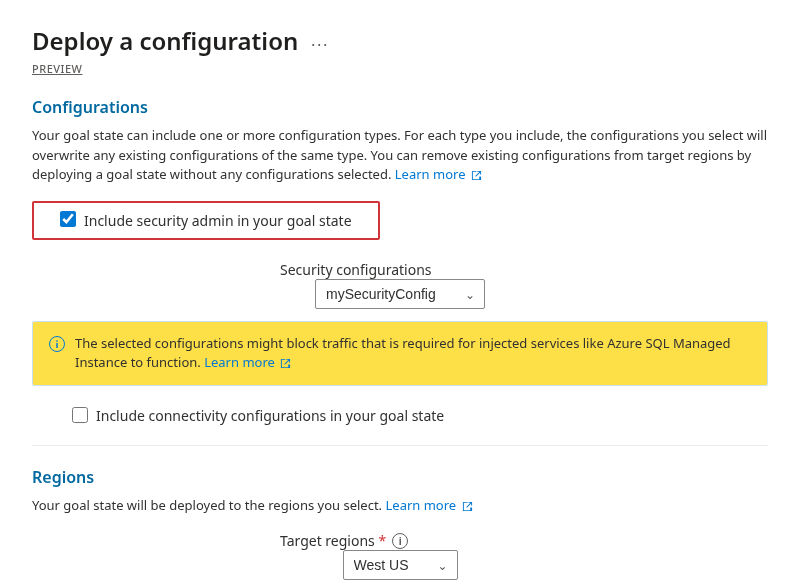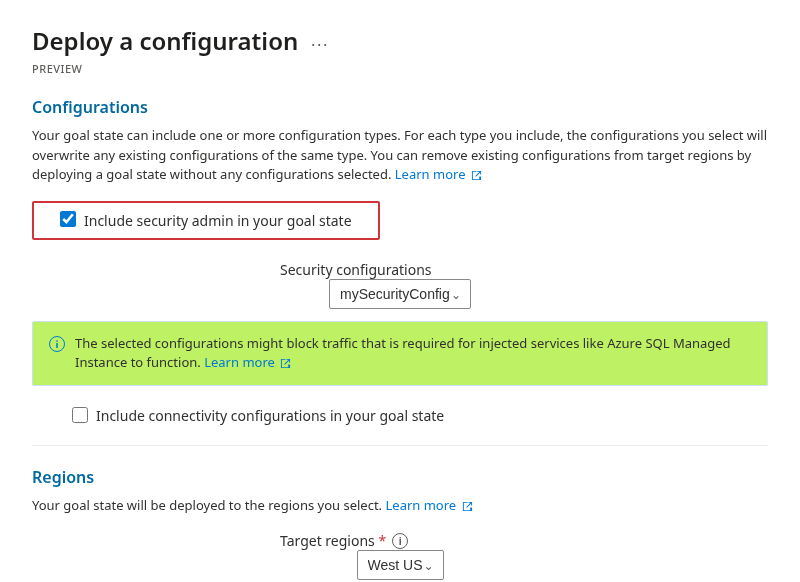--- a/index.html
+++ b/index.html
@@ -35,20 +35,21 @@
       padding: 2px 4px;
     }
 
     .preview-label {
       font-size: 11px;
       color: #605e5c;
       text-transform: uppercase;
       letter-spacing: 0.5px;
       margin-bottom: 20px;
       font-weight: 500;
+      text-decoration: underline;
     }
 
     .section-title {
       font-size: 16px;
       font-weight: 600;
       color: #0369a1;
       margin-bottom: 8px;
     }
 
     .description-text {
@@ -116,21 +117,21 @@
       flex-shrink: 0;
     }
 
     .select-container {
       position: relative;
       flex: 1;
     }
 
     .select-control {
       width: 100%;
-      padding: 6px 20px 6px 10px;
+      padding: 6px 48px 6px 10px;
       border: 1px solid #8a8886;
       border-radius: 2px;
       background: #fff;
       font-size: 14px;
       color: #323130;
       appearance: none;
       cursor: pointer;
       outline: none;
     }
 
@@ -138,21 +139,21 @@
       position: absolute;
       right: 10px;
       top: 50%;
       transform: translateY(-50%);
       pointer-events: none;
       color: #605e5c;
       font-size: 12px;
     }
 
     .info-box {
-      background: #bef264;
+      background: #fde047;
       border: 1px solid #c7e0f4;
       border-radius: 2px;
       padding: 12px 16px;
       margin-bottom: 20px;
       display: flex;
       gap: 10px;
       align-items: flex-start;
     }
 
     .info-icon {

